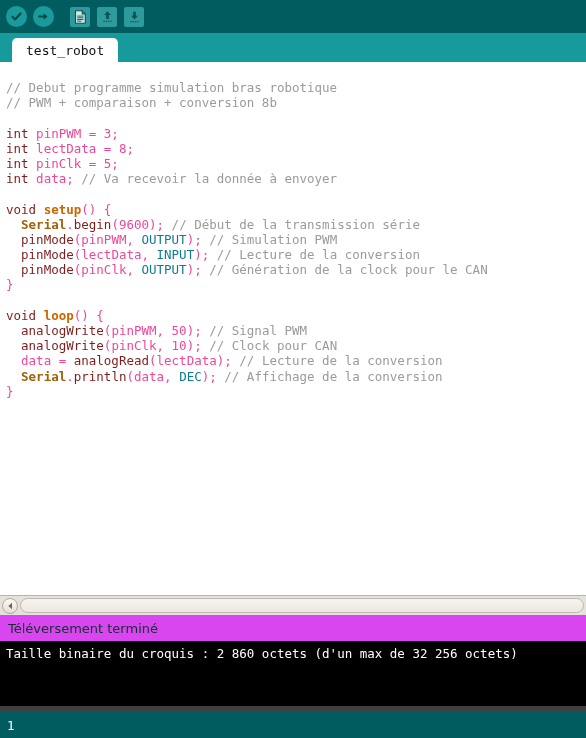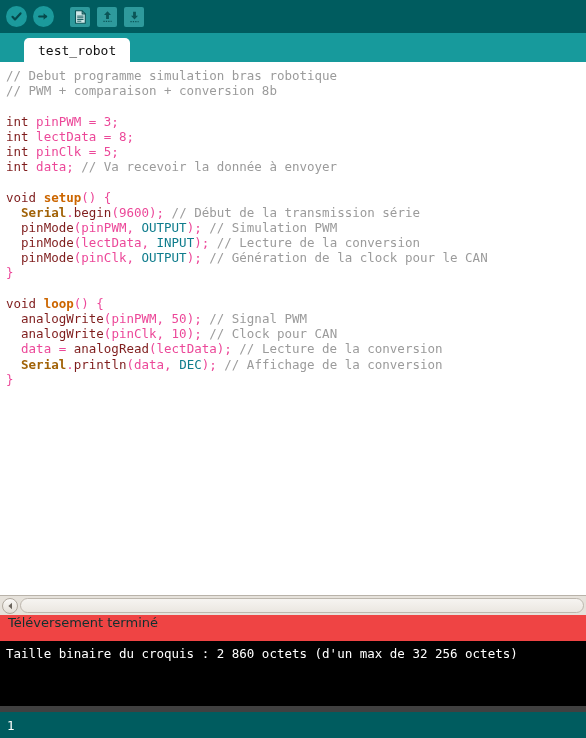--- a/index.html
+++ b/index.html
@@ -66,21 +66,21 @@
     cursor: pointer;
   }
   .tb-square svg { display: block; }
 
   
   .tabbar {
     height: 29px;
     background: #179a9c;
     display: flex;
     align-items: flex-end;
-    padding-left: 24px;
+    padding-left: 12px;
     flex: 0 0 29px;
   }
   .tab {
     background: #ffffff;
     border-radius: 5px 5px 0 0;
     height: 24px;
     padding: 0 14px;
     display: flex;
     align-items: center;
     font-family: "DejaVu Sans Mono", monospace;
@@ -89,20 +89,21 @@
     cursor: pointer;
   }
 
   
   .editor {
     flex: 1 1 auto;
     background: #ffffff;
     overflow: hidden;
     padding: 6px 0 0 6px;
     position: relative;
+    margin-top: 12px;
   }
   .code {
     font-family: "DejaVu Sans Mono", monospace;
     font-size: 12.5px;
     line-height: 15.2px;
     white-space: pre;
     color: #1a1a1a;
   }
   .code-line { height: 15.2px; white-space: pre; }
 
@@ -141,23 +142,23 @@
     border: 1px solid #bdb7ae;
     border-radius: 8px;
     background: linear-gradient(#f6f4f1,#ebe7e1);
     cursor: pointer;
   }
 
   
   .statusline {
     flex: 0 0 26px;
     height: 26px;
-    background: #ef4444;
-    display: flex;
-    align-items: flex-start;
+    background: #d946ef;
+    display: flex;
+    align-items: center;
     padding-left: 8px;
   }
   .statusline span {
     font-family: "DejaVu Sans", sans-serif;
     font-size: 13px;
     color: #10302f;
   }
 
   
   .console {

